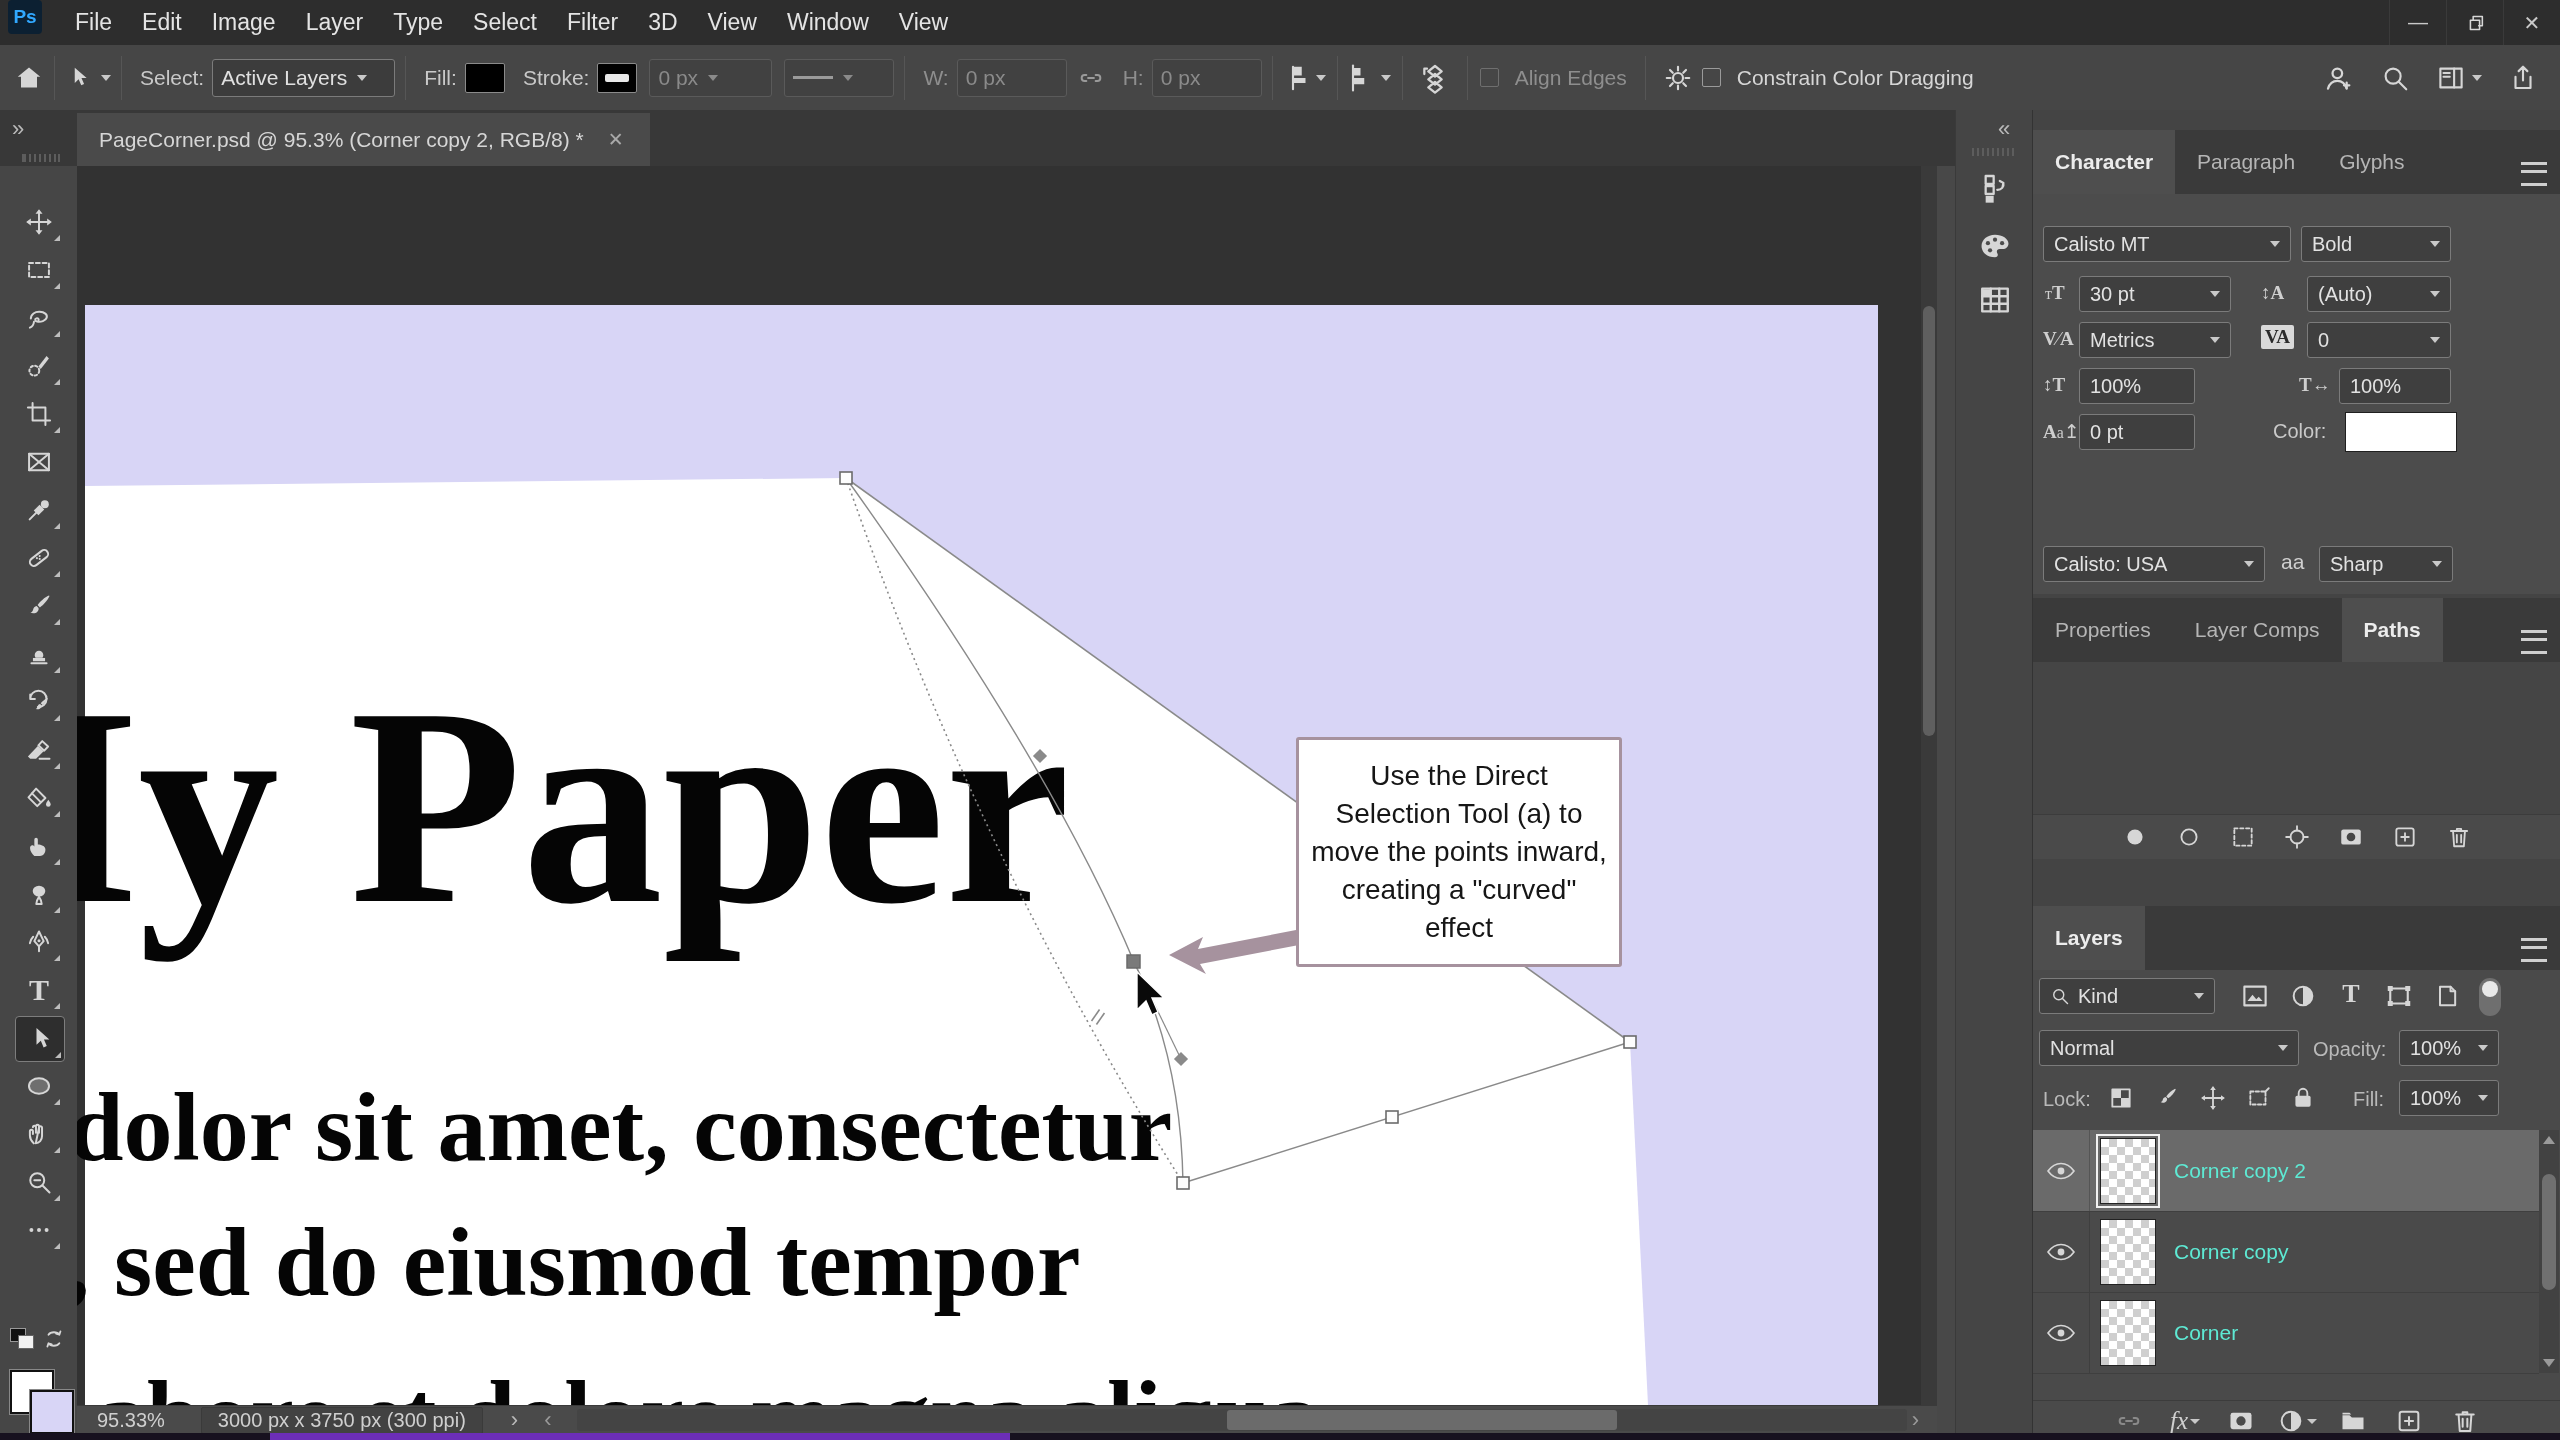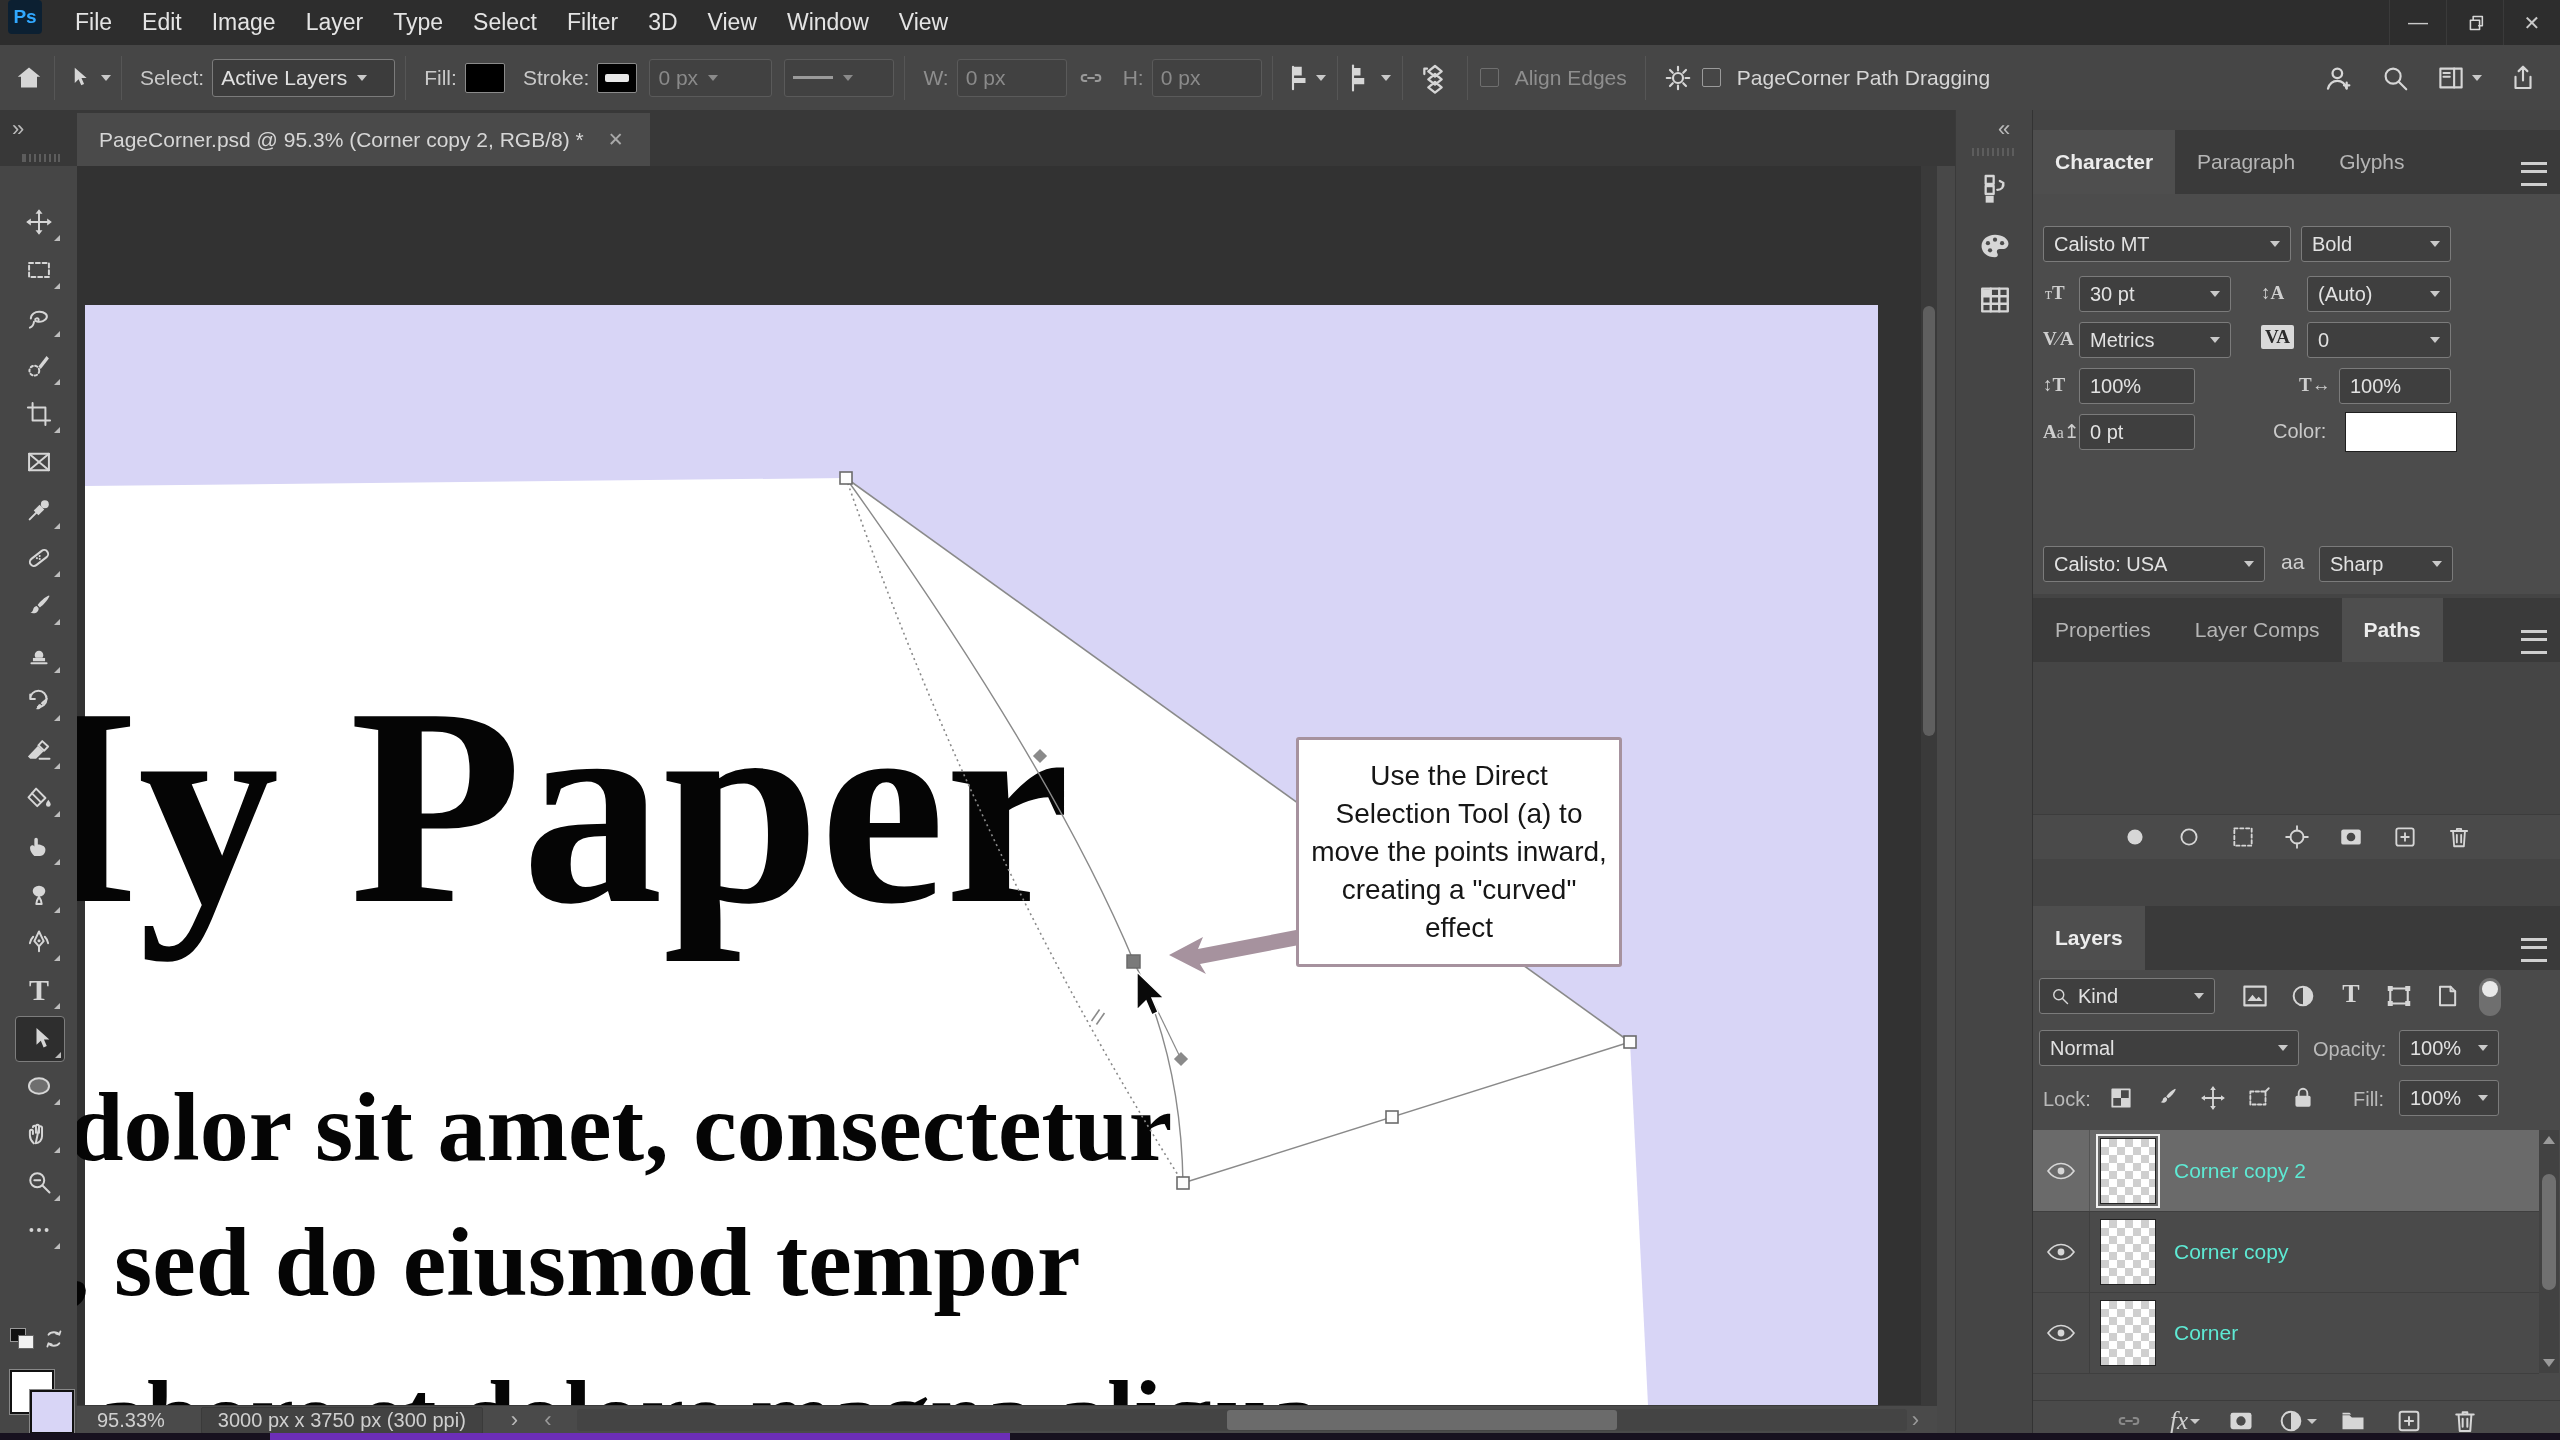--- a/index.html
+++ b/index.html
@@ -176,21 +176,21 @@
     <span class="cbx dis"></span>
     <span class="olabel dim">Align Edges</span>
     <div class="vdiv"></div>
     <span class="pbtn">
       <svg width="30" height="30" viewBox="0 0 24 24">
           <circle class="icon-stroke" cx="12" cy="12" r="4"></circle>
           <path class="icon-stroke" d="M12 3v3M12 18v3M3 12h3M18 12h3M5.6 5.6l2.2 2.2M16.2 16.2l2.2 2.2M18.4 5.6l-2.2 2.2M7.8 16.2l-2.2 2.2"></path>
         </svg>
     </span>
     <span class="cbx"></span>
-    <span class="olabel" style="color:#d6d6d6">PageCorner Path Dragging</span>
+    <span class="olabel" style="color:#d6d6d6">Constrain Color Dragging</span>
     <div style="margin-left:auto;display:flex;align-items:center;gap:26px;padding-right:22px">
       <span>
         <svg width="32" height="32" viewBox="0 0 24 24">
             <circle class="icon-stroke" cx="11.5" cy="8.5" r="3.6"></circle>
             <path class="icon-stroke" d="M4.5 20c1.2-4 3.9-5.8 7-5.8s5.8 1.8 7 5.8"></path>
             <path class="icon-stroke" d="M16.5 17.5h4M18.5 15.5v4"></path>
           </svg>
       </span>
       <span>
         <svg width="30" height="30" viewBox="0 0 24 24">

